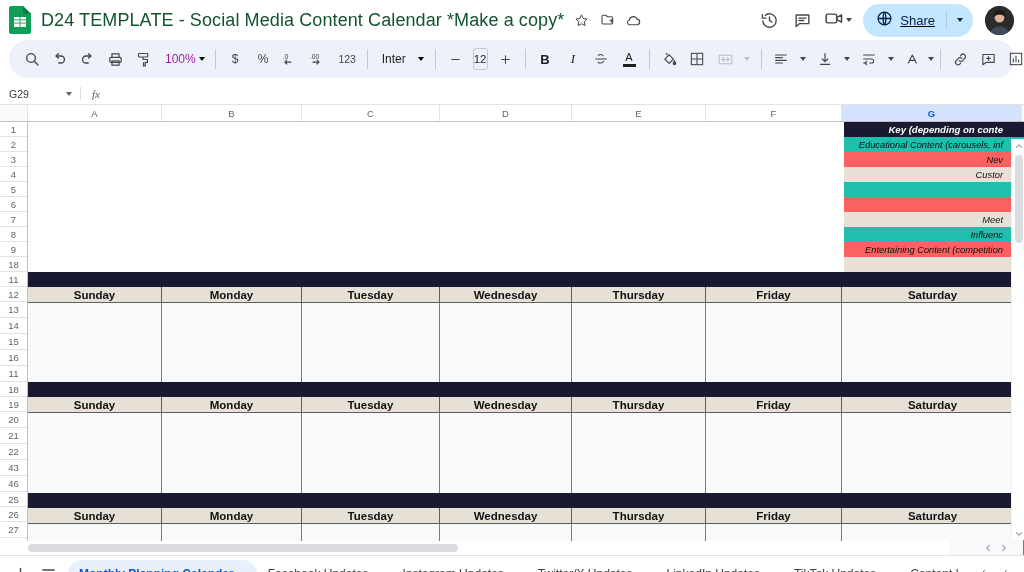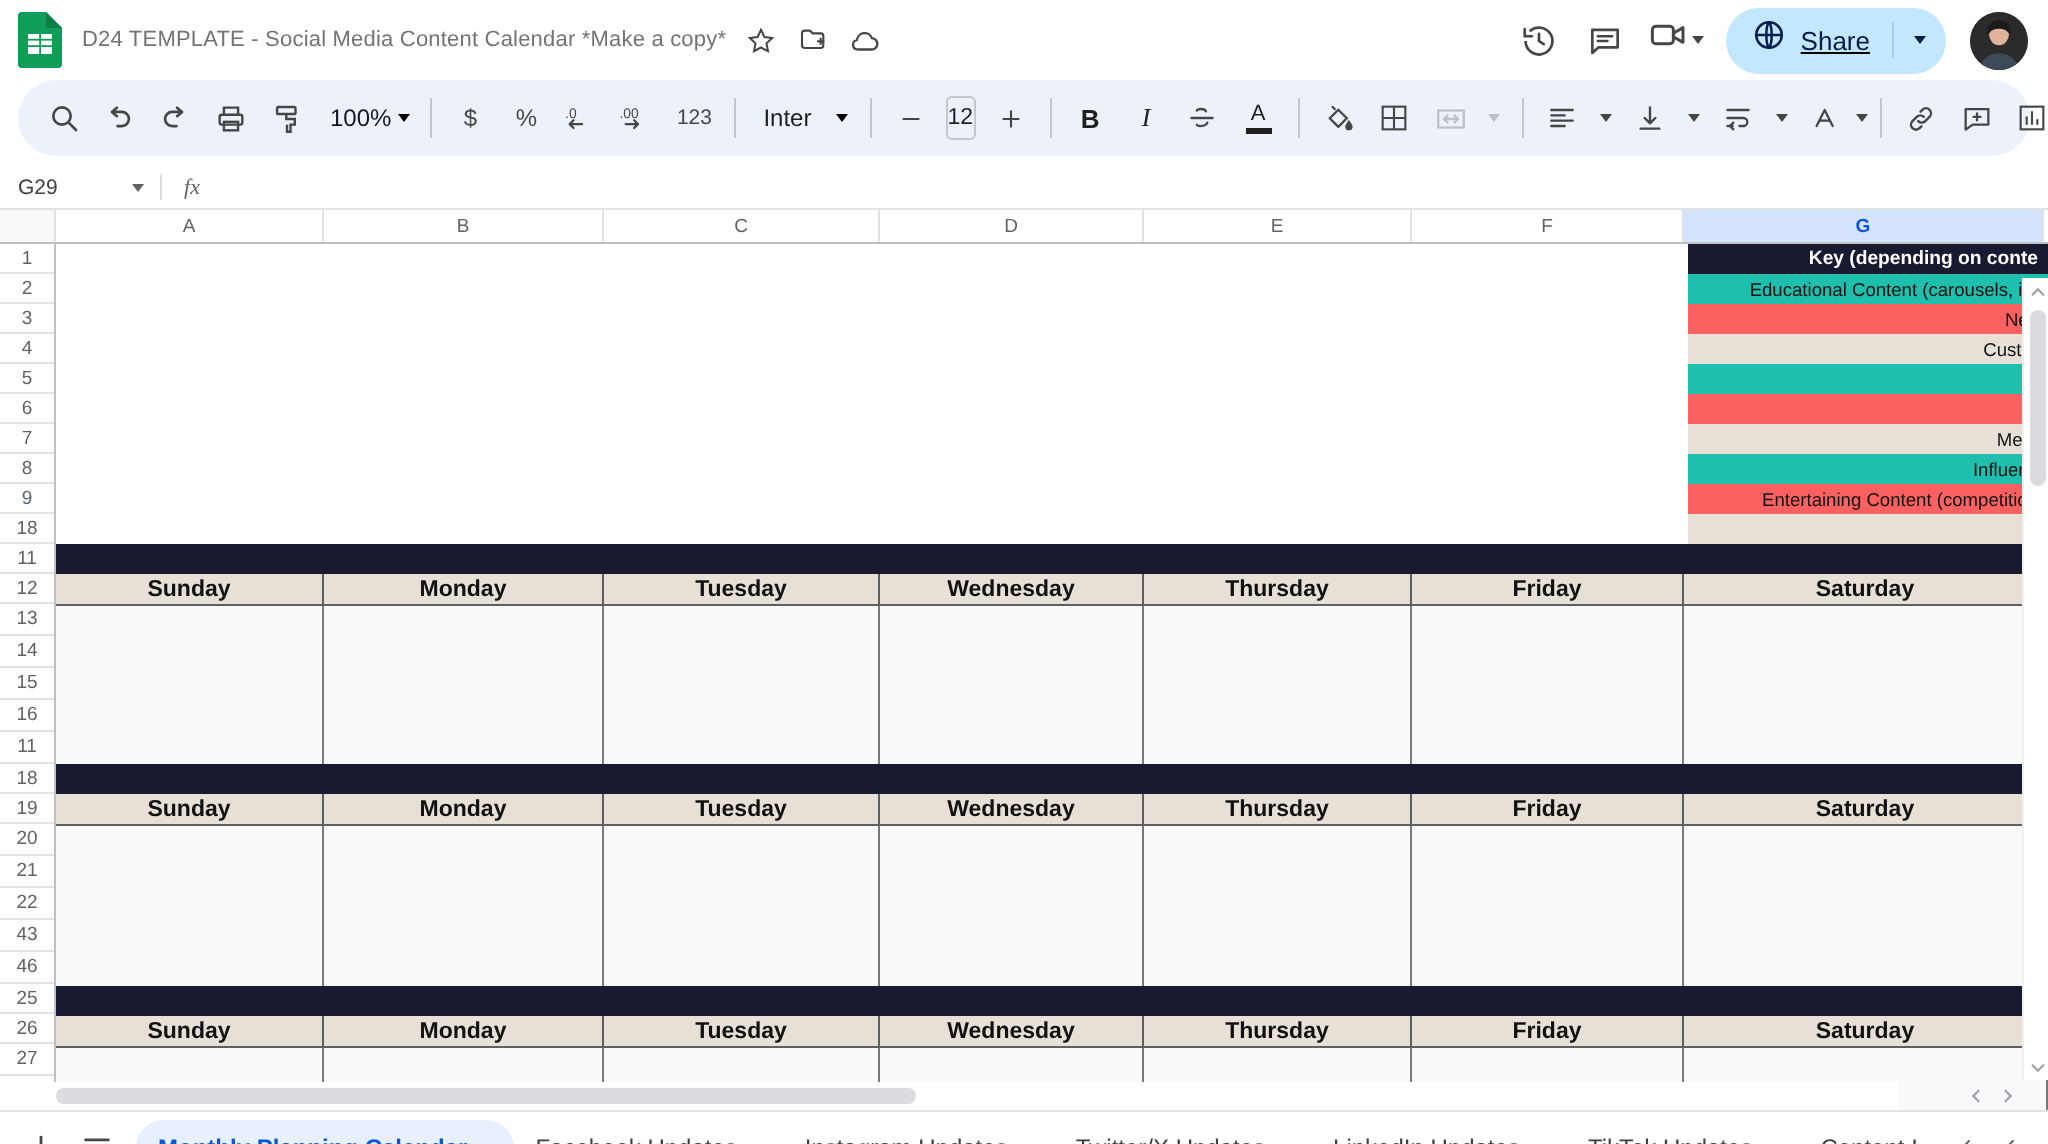--- a/index.html
+++ b/index.html
@@ -9,21 +9,21 @@
     background: #ffffff; overflow: hidden;
   }
 
   
   .titlebar { height: 40px; display: flex; align-items: center; padding: 0 10px 0 8px; }
   .doc-logo { width: 24px; height: 30px; margin-right: 9px; flex: none;
               display: flex; align-items: center; justify-content: center; }
   .doc-logo svg { display: block; }
   .title-block { display: flex; flex-direction: column; justify-content: center; flex: none; }
   .doc-title-row { display: flex; align-items: center; gap: 9px; height: 21px; }
-  .doc-title { font-size: 11px; color: #737373; letter-spacing: .1px; white-space: nowrap; }
+  .doc-title { font-size: 18px; color: #14532d; letter-spacing: .1px; white-space: nowrap; }
   .title-icon { width: 17px; height: 17px; color: #444746; display: flex;
                 align-items: center; justify-content: center; cursor: pointer; }
   .menubar { display: flex; gap: 11px; height: 17px; align-items: center; margin-top: 1px; }
   .menu-item { font-size: 11.5px; color: #1f1f1f; cursor: pointer; padding: 0 1px;
                border-radius: 3px; white-space: nowrap; }
   .titlebar-right { margin-left: auto; display: flex; align-items: center; gap: 3px; }
   .tb-icon { width: 30px; height: 30px; border-radius: 50%; display: flex;
              align-items: center; justify-content: center; color: #444746; cursor: pointer; }
   .meet-btn { display: flex; align-items: center; gap: 1px; height: 30px;
               padding: 0 2px 0 4px; border-radius: 15px; cursor: pointer; color: #444746; }
@@ -43,21 +43,21 @@
   .toolbar-wrap { padding: 0 9px 5px; }
   .toolbar { height: 38px; background: #edf2fa; border-radius: 19px;
              display: flex; align-items: center; padding: 0 9px; gap: 1px; }
   .tool { min-width: 27px; height: 27px; border-radius: 4px; display: flex;
           align-items: center; justify-content: center; color: #444746;
           cursor: pointer; font-size: 12px; flex: none; }
   .tool.disabled { color: #bdc1c6; cursor: default; }
   .tool-sep { width: 1px; height: 20px; background: #c3c7cf; margin: 0 5px; flex: none; }
   .zoom-ctl { display: flex; align-items: center; gap: 3px; height: 27px;
               padding: 0 4px 0 7px; border-radius: 4px; cursor: pointer; }
-  .zoom-val { font-size: 12px; color: #0f172a; }
+  .zoom-val { font-size: 12px; color: #a21caf; }
   .font-ctl { display: flex; align-items: center; justify-content: space-between;
               width: 76px; height: 27px; padding: 0 5px 0 8px; border-radius: 4px; cursor: pointer; gap: 12px; }
   .font-name { font-size: 12px; color: #1f1f1f; }
   .fontsize-box { width: 32px; height: 22px; border: 1px solid #c3c7cf; border-radius: 3px;
                   background: #edf2fa; font-size: 11.5px; color: #1f1f1f; text-align: center;
                   line-height: 20px; margin: 0 3px; cursor: text; }
   .tool-combo { display: flex; align-items: center; }
   .mini-caret { width: 16px; height: 27px; display: flex; align-items: center;
                 justify-content: center; border-radius: 4px; cursor: pointer; color: #444746; }
 
@@ -99,21 +99,21 @@
   .banner-title { font-size: 33px; font-weight: bold; color: #ffffff;
                   letter-spacing: -.3px; }
 
   .daycell { border-right: 1px solid #5f5f5f; border-bottom: 1px solid #5f5f5f;
              font-size: 11.5px; font-weight: bold; color: #111; background: #e7e0d7;
              display: flex; align-items: center; justify-content: center; }
   .bodycell { border-right: 1px solid #7a7a7a; background: #f8f9fb; }
   .navy-strip { background: #191a32; }
 
   .keycell { display: flex; align-items: center; justify-content: flex-end;
-             padding-right: 5px; font-size: 9.3px; color: #111;
+             padding-right: 21px; font-size: 9.3px; font-style: italic; color: #111;
              white-space: nowrap; overflow: hidden; }
   .keycell.header { background: #191a32; color: #fff; font-weight: bold; font-size: 9.6px; }
   .k-teal { background: #1fbfae; }
   .k-red  { background: #fc6161; }
   .k-beige{ background: #e7e0d7; }
 
   
   .vscroll { position: absolute; right: 0; top: 17px; bottom: 15px; width: 13px;
              background: #fff; border-left: 1px solid #f1f1f1; }
   .vscroll-thumb { position: absolute; left: 3px; width: 8px; border-radius: 4px;

